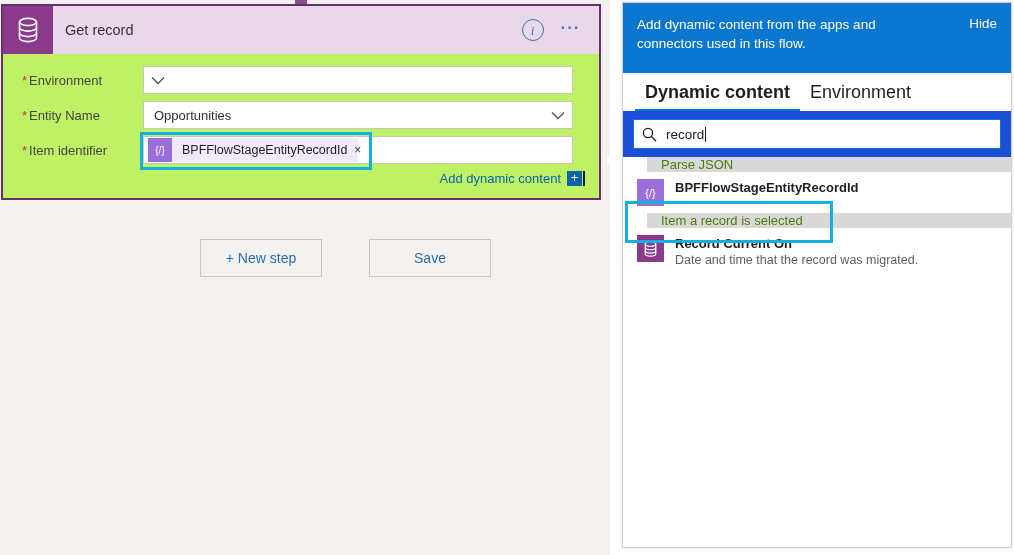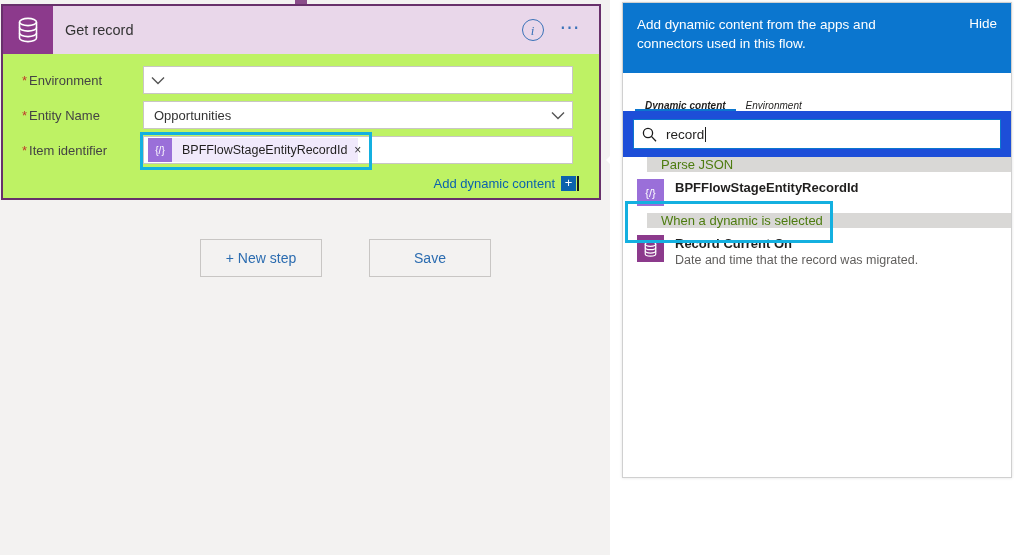--- a/index.html
+++ b/index.html
@@ -184,23 +184,23 @@
   .token-remove {
     font-size: 12px;
     color: #333333;
     padding-right: 8px;
     cursor: pointer;
   }
 
   
   #add-dyn-row {
     display: flex;
-    align-items: flex-end;
+    align-items: flex-start;
     justify-content: flex-end;
-    padding-right: 20px;
+    padding-right: 14px;
     margin-top: 4px;
     height: 20px;
   }
   #add-dyn-link {
     color: #0b62ad;
     font-size: 13px;
     cursor: pointer;
   }
   #add-dyn-plus {
     margin-left: 6px;
@@ -242,21 +242,21 @@
     cursor: pointer;
     font-family: "Liberation Sans", sans-serif;
     margin-left: 27px;
   }
 
   
   #dyn-panel {
     position: absolute;
     left: 622px; top: 2px;
     width: 390px;
-    height: 476px;
+    height: 546px;
     background: #ffffff;
     border: 1px solid #d0d0d0;
     box-sizing: border-box;
     box-shadow: 0 0 3px rgba(0,0,0,0.12);
   }
   #panel-header {
     background: #0b76cf;
     color: #ffffff;
     padding: 12px 14px 14px 14px;
     display: flex;
@@ -277,26 +277,25 @@
     padding-top: 1px;
   }
   #panel-tabs {
     display: flex;
     align-items: flex-end;
     height: 38px;
     padding-left: 12px;
     background: #ffffff;
   }
   .panel-tab {
-    font-size: 10px;
+    font-size: 18px;
     color: #201f1e;
-    padding: 0 10px 0 10px;
-    cursor: pointer;
-    position: relative;
-    font-style: italic;
+    padding: 0 10px 8px 10px;
+    cursor: pointer;
+    position: relative;
   }
   .panel-tab.active {
     font-weight: bold;
   }
   .panel-tab.active::after {
     content: "";
     position: absolute;
     left: 0; right: 0; bottom: 0;
     height: 2.5px;
     background: #0b76cf;
@@ -499,21 +498,21 @@
   </div>
 
   <div class="group-header">Parse JSON</div>
   <div class="dyn-item">
     <div class="dyn-item-icon icon-expr">{/}</div>
     <div>
       <div class="dyn-item-title">BPFFlowStageEntityRecordId</div>
     </div>
   </div>
 
-  <div class="group-header">When a dynamic is selected</div>
+  <div class="group-header">Item a record is selected</div>
   <div class="dyn-item">
     <div class="dyn-item-icon icon-cds">
       <svg width="15" height="16" viewBox="0 0 24 26" fill="none">
         <ellipse cx="12" cy="5" rx="8.5" ry="3.6" stroke="#ffffff" stroke-width="2"></ellipse>
         <path d="M3.5 5v16c0 2 3.8 3.6 8.5 3.6s8.5-1.6 8.5-3.6V5" stroke="#ffffff" stroke-width="2"></path>
         <path d="M3.5 10.5c0 2 3.8 3.6 8.5 3.6s8.5-1.6 8.5-3.6" stroke="#ffffff" stroke-width="2"></path>
         <path d="M3.5 16c0 2 3.8 3.6 8.5 3.6s8.5-1.6 8.5-3.6" stroke="#ffffff" stroke-width="2"></path>
       </svg>
     </div>
     <div>

